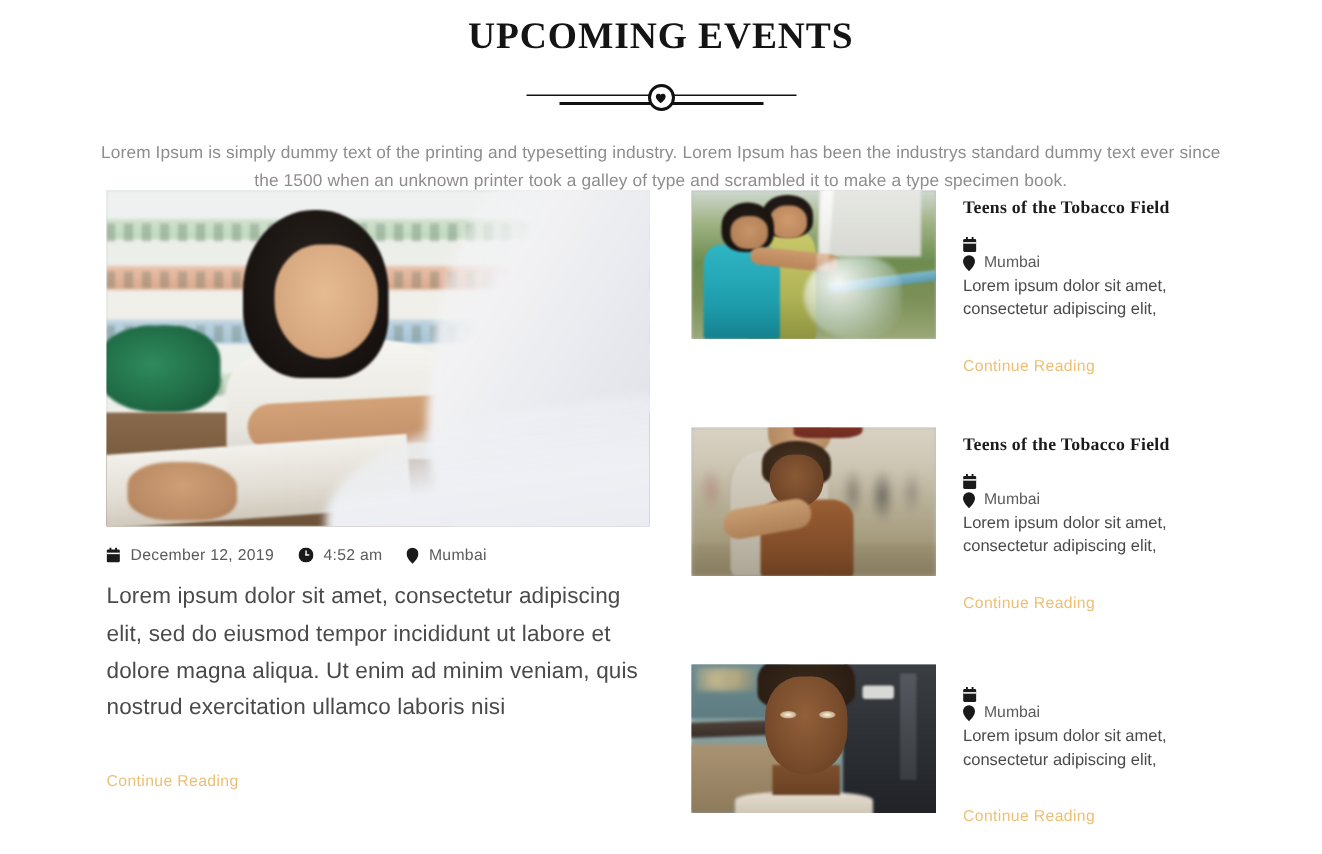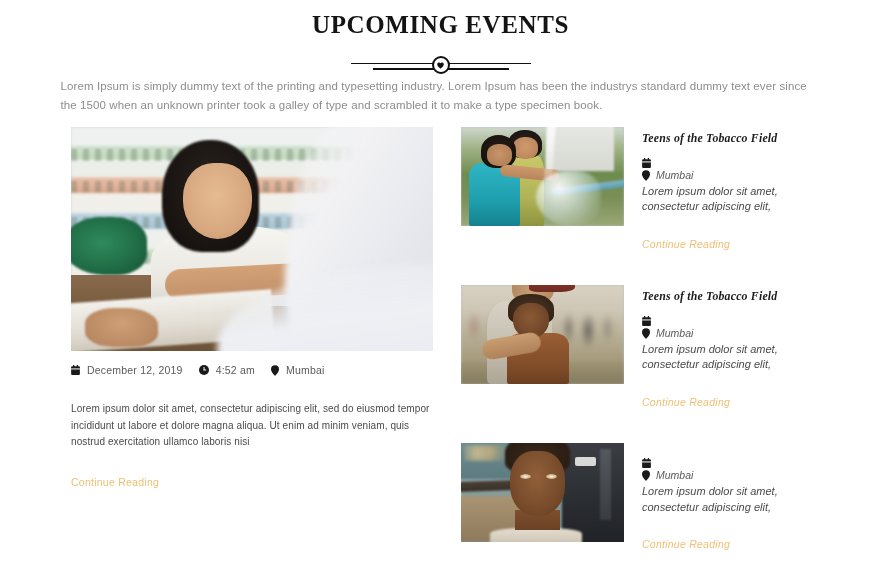--- a/index.html
+++ b/index.html
@@ -55,22 +55,22 @@
     border: 2px solid #111;
     background: #fff;
     display: flex;
     align-items: center;
     justify-content: center;
   }
   .divider-badge svg { display:block; }
 
   .intro {
     width: 760px;
-    margin: 0 auto 0 auto;
-    text-align: left;
+    margin: 16px auto 0 auto;
+    text-align: center;
     font-size: 11.5px;
     line-height: 1.65;
     color: #8d8d8d;
     letter-spacing: 0.1px;
   }
 
   
   .content {
     position: absolute;
     left: 71px;
@@ -105,22 +105,22 @@
     margin-top: 13px;
     font-size: 10.5px;
     color: #5a5a5a;
     letter-spacing: 0.2px;
   }
   .meta-item { display: flex; align-items: center; margin-right: 16px; }
   .meta-item .ico { margin-right: 7px; display: flex; align-items: center; }
   .meta-text { white-space: nowrap; }
 
   .excerpt {
-    margin-top: 25px;
-    font-size: 10px;
+    margin-top: 10px;
+    font-size: 15px;
     line-height: 1.65;
     color: #4a4a4a;
     letter-spacing: 0.1px;
   }
   .read-link {
     display: inline-block;
     margin-top: 15px;
     font-size: 10.5px;
     color: #edbf74;
     letter-spacing: 0.25px;
@@ -131,21 +131,21 @@
   
   .card { display: flex; gap: 18px; margin-bottom: 33px; }
   .card:last-child { margin-bottom: 0; }
   .thumb {
     width: 163px; height: 99px;
     flex: 0 0 163px;
     position: relative;
     overflow: hidden;
     background: #b9c0bb;
   }
-  .card-body { flex: 1 1 auto; padding-top: 4px; min-width: 0; font-style: italic; }
+  .card-body { flex: 1 1 auto; padding-top: 4px; min-width: 0; }
   .card-title {
     font-family: "Liberation Serif", serif;
     font-size: 11.8px;
     font-weight: 700;
     color: #1b1b1b;
     line-height: 1.32;
     letter-spacing: 0.2px;
     margin: 0;
   }
   .card-meta { margin-top: 11px; }

